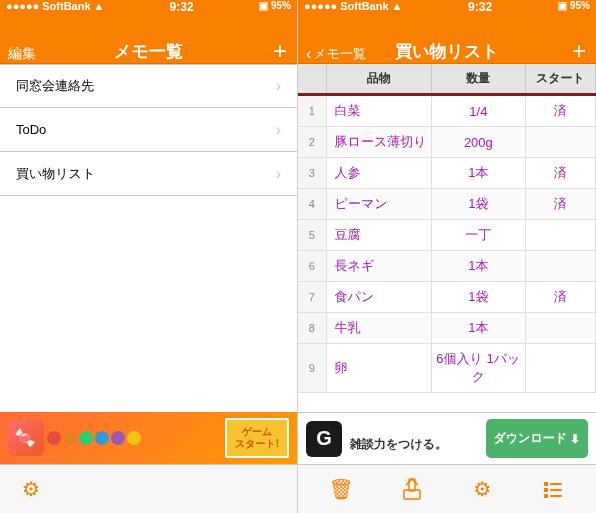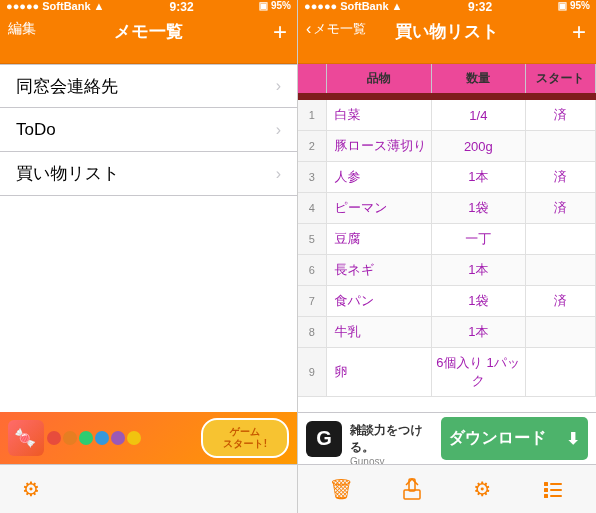--- a/index.html
+++ b/index.html
@@ -33,21 +33,21 @@
       color: #fff;
       font-weight: 600;
     }
     .status-bar .time { font-size: 12px; font-weight: 700; }
     .status-bar .battery { font-size: 10px; }
 
     .nav-bar {
       height: 44px;
       background: #f97f00;
       display: flex;
-      align-items: flex-start;
+      align-items: flex-end;
       justify-content: center;
       position: relative;
       border-bottom: 1px solid #e07000;
     }
     .nav-bar .nav-title {
       color: #fff;
       font-size: 17px;
       font-weight: 600;
     }
     .nav-bar .nav-left {
@@ -78,21 +78,21 @@
       height: 44px;
       padding: 0 16px 0 16px;
       border-bottom: 1px solid #c8c7cc;
       background: #fff;
       cursor: pointer;
     }
     .list-item:first-child {
       border-top: 1px solid #c8c7cc;
     }
     .list-item-text {
-      font-size: 17px;
+      font-size: 13px;
       color: #000;
     }
     .list-chevron {
       color: #c7c7cc;
       font-size: 16px;
     }
 
     .ad-banner-left {
       height: 52px;
       background: linear-gradient(135deg, #ff6b35 0%, #ff9a00 100%);
@@ -126,22 +126,22 @@
     .candy-circle {
       width: 14px;
       height: 14px;
       border-radius: 50%;
     }
     .ad-game-btn {
       background: #f7c331;
       color: #c85a00;
       font-size: 11px;
       font-weight: 700;
-      padding: 6px 20px;
-      border-radius: 16px;
+      padding: 6px 8px;
+      border-radius: 2px;
       white-space: nowrap;
       border: 2px solid #fff;
       margin-left: 48px;
     }
 
     .toolbar-left {
       height: 49px;
       background: #f7f7f7;
       border-top: 1px solid #c8c7cc;
       display: flex;
@@ -180,22 +180,22 @@
       overflow: hidden;
       background: #fff;
     }
 
     .shopping-table {
       width: 100%;
       border-collapse: collapse;
       font-size: 13px;
     }
     .shopping-table thead tr {
-      background: #ec4899;
-      border-bottom: 7px solid #7f1d1d;
+      background: #e5e5e5;
+      border-bottom: 3px solid #7f1d1d;
     }
     .shopping-table thead th {
       padding: 6px 4px;
       text-align: center;
       font-weight: 600;
       color: #333;
       border-right: 1px solid #c8c7cc;
       font-size: 12px;
     }
     .shopping-table thead th:first-child {
@@ -261,28 +261,28 @@
       color: #333;
       margin-top: 12px;
     }
     .ad-sub-text {
       font-size: 10px;
       color: #888;
     }
     .dl-btn {
       background: #4db36b;
       color: #fff;
-      font-size: 16px;
+      font-size: 12px;
       font-weight: 700;
       padding: 11px 8px;
       border-radius: 5px;
       white-space: nowrap;
       display: flex;
       align-items: center;
-      gap: 20px;
+      gap: 3px;
     }
 
     .toolbar-right {
       height: 49px;
       background: #f7f7f7;
       border-top: 1px solid #c8c7cc;
       display: flex;
       align-items: center;
       justify-content: space-around;
       padding: 0 8px;
@@ -445,21 +445,20 @@
         </tbody>
     </table>
   </div>
 
   <div class="ad-banner-right">
     <div class="gunosy-g">
       <span>G</span>
     </div>
     <div class="ad-text-block">
       <div class="ad-main-text">雑談力をつける。</div>
-      <div class="ad-sub-text">Gunosy</div>
     </div>
     <div class="dl-btn">
       <span>ダウンロード</span>
       <span>⬇</span>
     </div>
   </div>
 
   <div class="toolbar-right">
     <div class="t-icon">🗑</div>
     <div class="t-icon">

